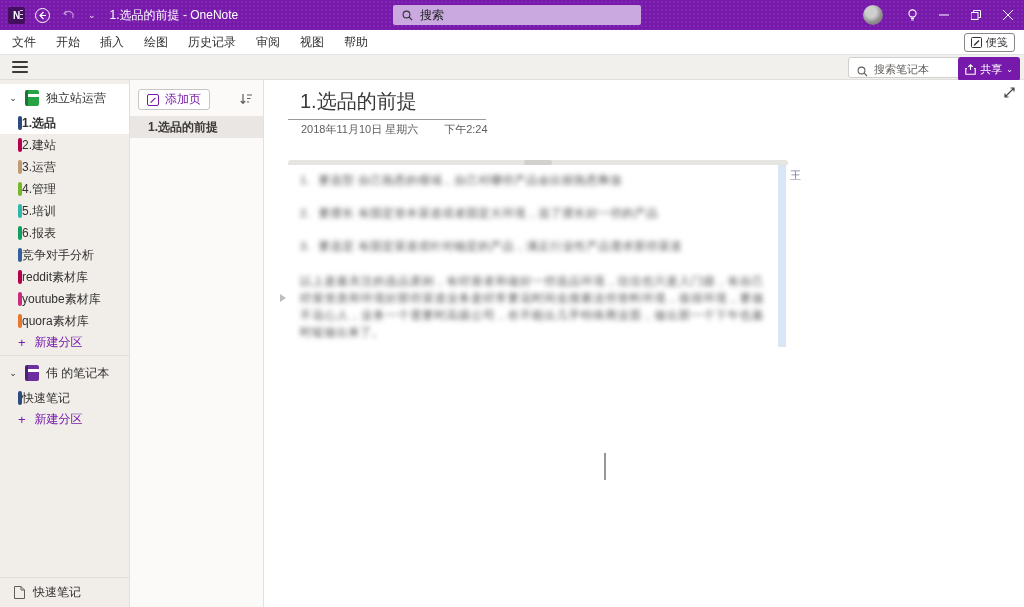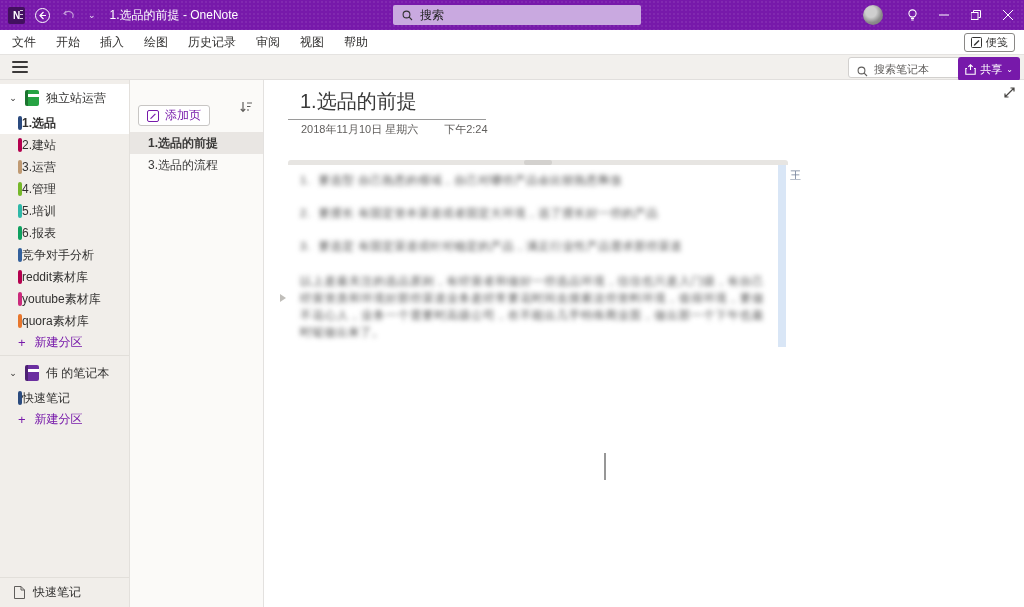--- a/index.html
+++ b/index.html
@@ -65,21 +65,21 @@
   .new-row { height:20px; display:flex; align-items:center; gap:9px; padding-left:18px; color:#7719aa; }
   .new-row .plus { font-size:13px; }
   .sb-div { height:1px; background:#e2dfda; margin:3px 0; }
   .sb-footer { position:absolute; left:0; right:0; bottom:0; }
   .sb-footer .line { height:1px; background:#e2dfda; }
   .sb-footer .row { height:29px; display:flex; align-items:center; gap:8px; padding-left:14px; color:#323130; }
 
   .pagespanel { width:134px; background:#fbfaf8; border-right:1px solid #e3e1df; flex:none; }
   .pp-head { display:flex; align-items:center; justify-content:space-between; padding:9px 10px 6px 8px; }
   .btn-addpage { height:21px; border:1px solid #c8c6c4; border-radius:3px; background:#fff;
-    display:flex; align-items:center; gap:6px; padding:0 8px; color:#7719aa; font-size:12px;margin-top:16px; }
+    display:flex; align-items:center; gap:6px; padding:0 8px; color:#7719aa; font-size:12px; }
   .sort-icon { color:#605e5c; }
   .page-item { height:22px; display:flex; align-items:center; padding-left:18px; font-size:12px; color:#3b3a39; white-space:nowrap; }
   .page-item.sel { background:#e9e6e3; font-weight:bold; }
 
   
   .content { flex:1; background:#fff; position:relative; }
   .expand-icon { position:absolute; top:6px; right:8px; color:#484644; }
   .page-title { position:absolute; left:36px; top:8px; font-size:20px; color:#3a3a3a; }
   .title-rule { position:absolute; left:24px; top:39px; width:198px; height:1px; background:#9a9a9a; }
   .date-row { position:absolute; left:37px; top:42px; font-size:11px; color:#605e5c; display:flex; gap:26px; }
@@ -301,23 +301,20 @@
       </div>
       <div class="sort-icon">
         <svg width="13" height="13" viewBox="0 0 13 13">
             <path d="M3 1 V10 M0.8 8 L3 10.3 L5.2 8" stroke="#605e5c" stroke-width="1.2" fill="none"></path>
             <path d="M7 2 H12 M7 5.5 H10.5 M7 9 H9" stroke="#605e5c" stroke-width="1.2"></path>
           </svg>
       </div>
     </div>
     <div class="page-item sel">
       <span>1.选品的前提</span>
-    </div>
-    <div class="page-item">
-      <span>3.选品的流程</span>
     </div>
   </div>
 
   <div class="content">
     <div class="expand-icon">
       <svg width="13" height="13" viewBox="0 0 13 13">
           <path d="M2 11 L11 2 M7.5 2 H11 V5.5 M5.5 11 H2 V7.5" stroke="#484644" stroke-width="1.2" fill="none"></path>
         </svg>
     </div>
 

